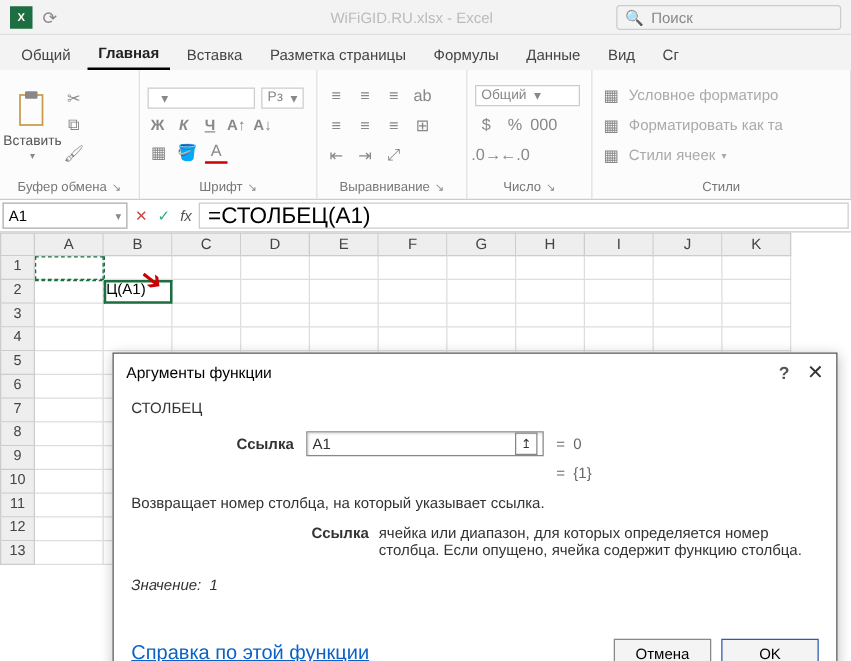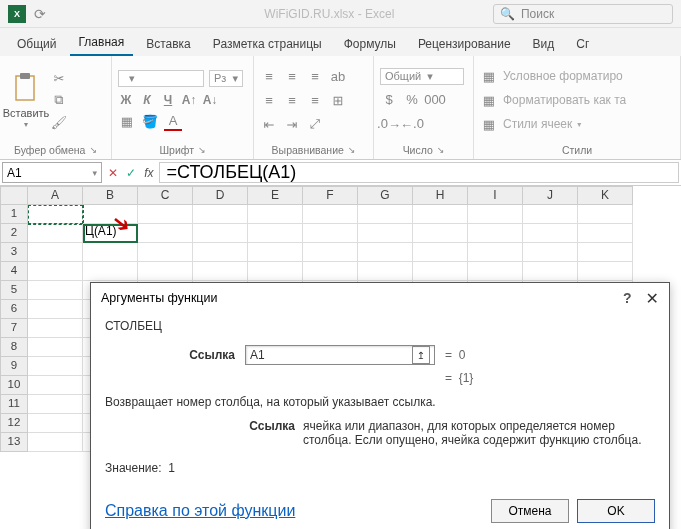--- a/index.html
+++ b/index.html
@@ -8,21 +8,21 @@
 
 .title-bar { height: 28px; background: #f3f3f3; display: flex; align-items: center; padding: 0 8px; color: #999; gap: 8px; border-bottom: 1px solid #e0e0e0; }
 .title-bar .xl { width: 18px; height: 18px; background: #1d6f42; color: #fff; font-size: 9px; font-weight: bold; display: flex; align-items: center; justify-content: center; }
 .title-bar .auto { font-size: 14px; color: #888; }
 .title-bar .title { flex: 1; text-align: center; padding-left: 120px; }
 .title-bar .search-box { width: 180px; height: 20px; border: 1px solid #ccc; border-radius: 3px; display: flex; align-items: center; padding: 0 6px; gap: 6px; color: #888; }
 
 
 .tabs { height: 28px; display: flex; align-items: flex-end; padding: 0 8px; gap: 4px; background: #f3f3f3; }
 .tab { padding: 5px 9px; font-size: 12px; color: #444; cursor: pointer; }
-.tab.active { font-weight: normal; border-bottom: 2px solid #0369a1; color: #222; }
+.tab.active { font-weight: bold; border-bottom: 2px solid #000000; color: #222; }
 
 
 .ribbon { height: 104px; background: #fcfcfc; display: flex; border-bottom: 1px solid #ccc; }
 .group { border-right: 1px solid #e0e0e0; display: flex; flex-direction: column; padding: 2px 6px 1px; }
 .group-body { flex: 1; display: flex; align-items: center; gap: 4px; }
 .group-label { font-size: 10.5px; color: #777; text-align: center; padding: 2px 0; display: flex; justify-content: center; align-items: center; gap: 4px; }
 .group-label .launcher { font-size: 9px; color: #888; }
 .ico { width: 18px; height: 18px; display: inline-flex; align-items: center; justify-content: center; color: #888; font-size: 13px; }
 .big { width: 40px; display: flex; flex-direction: column; align-items: center; gap: 1px; font-size: 11px; color: #555; }
 .col { display: flex; flex-direction: column; gap: 4px; }
@@ -64,21 +64,21 @@
 .argrow { display: flex; align-items: center; gap: 10px; margin-bottom: 6px; }
 .argrow .lbl { width: 130px; text-align: right; font-weight: bold; }
 .argrow .inp { width: 190px; height: 20px; border: 1px solid #888; box-shadow: inset 1px 1px 2px rgba(0,0,0,0.15); padding: 0 4px; font-size: 12px; display: flex; align-items: center; justify-content: space-between; }
 .argrow .coll { width: 18px; height: 18px; border: 1px solid #888; display: flex; align-items: center; justify-content: center; font-size: 10px; }
 .argrow .eq { color: #666; }
 .result-row { padding-left: 340px; color: #666; margin-bottom: 10px; }
 .desc { margin-bottom: 10px; }
 .argdesc { display: flex; gap: 8px; margin-bottom: 14px; }
 .argdesc .al { width: 190px; text-align: right; font-weight: bold; }
 .argdesc .ad { flex: 1; }
-.val { margin-bottom: 14px; }
+.val { margin-bottom: 26px; font-style: italic; }
 .dlg-foot { display: flex; align-items: center; padding: 0 14px 12px; }
 .link { color: #0b62c4; text-decoration: underline; font-size: 16px; cursor: pointer; }
 .dlg-foot .sp { flex: 1; }
 .dbtn { width: 78px; height: 24px; border: 1px solid #888; background: #f4f4f4; font-size: 12px; margin-left: 8px; cursor: pointer; }
 .dbtn.def { border: 1.5px solid #2a5db0; }
 
 .disabled { color: #bbb !important; }
 </style>
 </head>
 <body>
@@ -92,21 +92,21 @@
     <span>Поиск</span>
   </div>
 </div>
 
 <div class="tabs">
   <div class="tab">Общий</div>
   <div class="tab active">Главная</div>
   <div class="tab">Вставка</div>
   <div class="tab">Разметка страницы</div>
   <div class="tab">Формулы</div>
-  <div class="tab">Рецензирование</div>
+  <div class="tab">Данные</div>
   <div class="tab">Вид</div>
   <div class="tab">Сг</div>
 </div>
 
 <div class="ribbon">
 
   <div class="group" style="width:112px">
     <div class="group-body">
       <div class="big">
         <svg width="28" height="34" viewBox="0 0 28 34">

